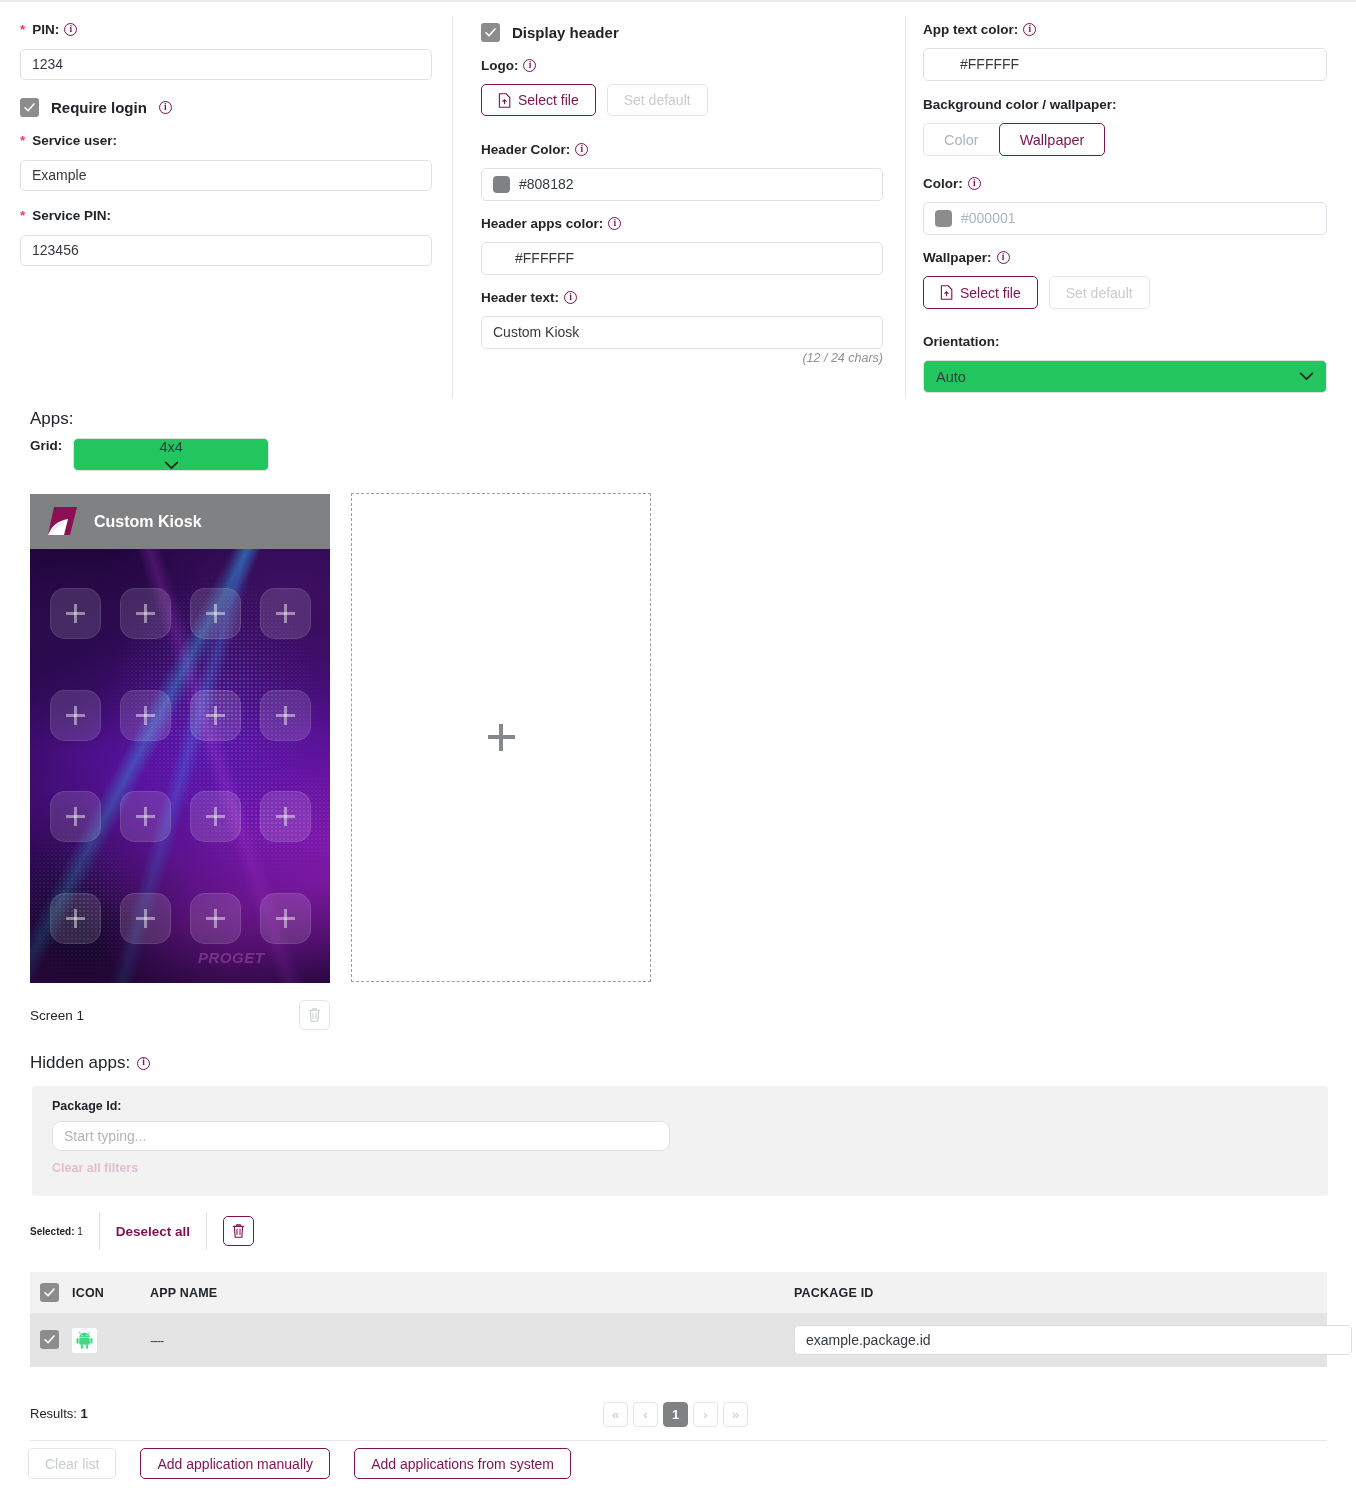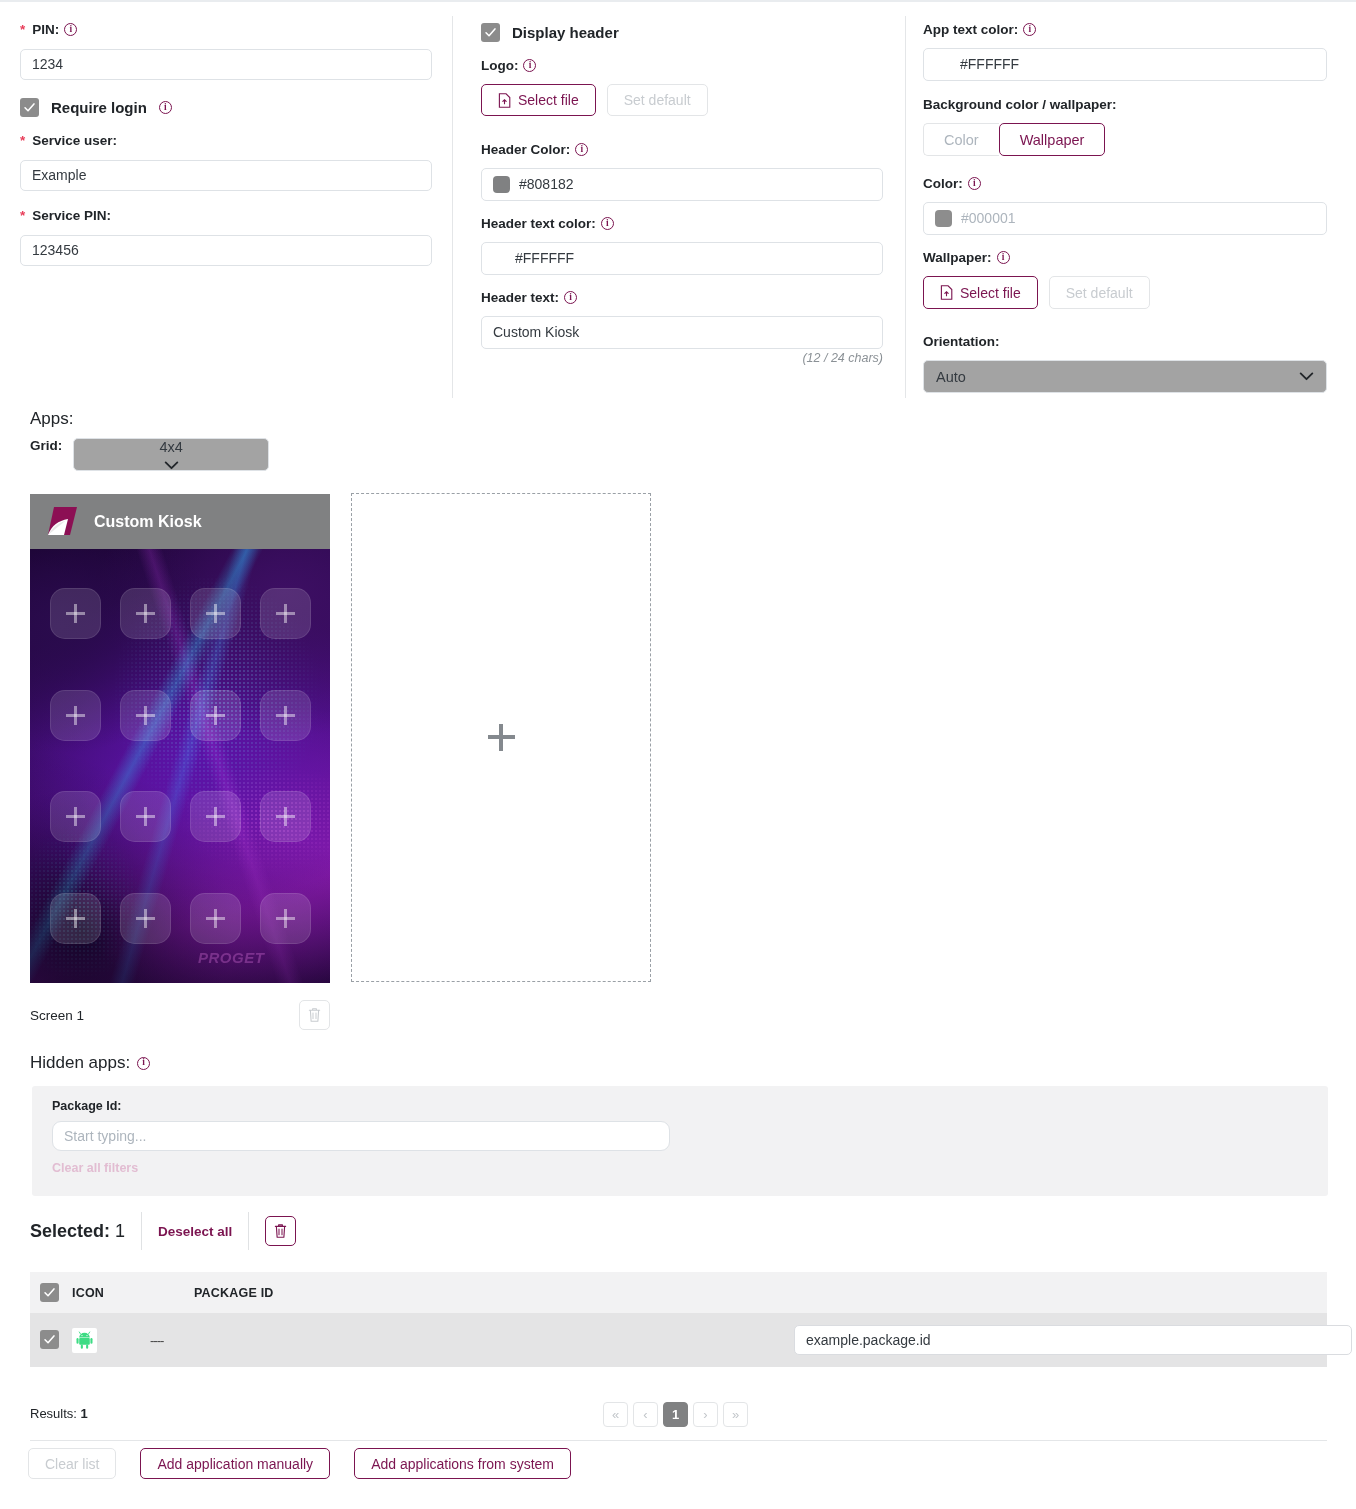--- a/index.html
+++ b/index.html
@@ -77,21 +77,21 @@
   .seg-item {
     height:33px; padding:0 20px; display:flex; align-items:center;
     justify-content:center; font-size:14.5px; background:#fff;
   }
   .seg-item.off { border:1px solid #e3e5e7; border-right:none; color:#adb5bd; border-radius:5px 0 0 5px;}
   .seg-item.on { border:1.6px solid #7b1450; color:#7b1450; border-radius:5px; }
 
   
   .selectbox {
     width:100%; height:33px; border:1px solid #dee2e6; border-radius:5px;
-    background:#a3a3a3; font-size:14.5px; color:#343a40; padding:0 12px;
+    background:#22c55e; font-size:14.5px; color:#343a40; padding:0 12px;
     display:flex; align-items:center; justify-content:space-between;
   }
   .chev { width:15px; height:9px; flex:none; }
 
   .charcount { font-size:12.5px; font-style:italic; color:#8b9196; text-align:right; }
 
   
   .apps-title { position:absolute; left:30px; top:409px; font-size:17px; color:#212529; }
   .grid-row { position:absolute; left:30px; top:438px; display:flex; align-items:flex-start; gap:11px; }
   .grid-lbl { font-size:13.5px; font-weight:700; }
@@ -167,21 +167,21 @@
   }
   .filter-panel .flbl { font-size:12.5px; font-weight:700; color:#212529; }
   .filter-input {
     margin-top:8px; width:618px; height:30px; border:1px solid #dee2e6;
     border-radius:9px; background:#fff; font-size:14px; color:#adb5bd;
     padding:0 11px; display:flex; align-items:center;
   }
   .clearfilters { margin-top:10px; font-size:12.5px; font-weight:700; color:#e2bdd2; }
 
   .selbar { position:absolute; left:30px; top:1212px; display:flex; align-items:center; }
-  .selbar .seltxt { font-size:18px; font-weight:700; }
+  .selbar .seltxt { font-size:10px; font-weight:700; }
   .selbar .seltxt span { font-weight:400; }
   .vsep { width:1px; height:38px; background:#e0e2e4; margin:0 16px; }
   .deselect { font-size:13.5px; font-weight:700; color:#7b1450; }
 
   
   .table { position:absolute; left:30px; top:1272px; width:1297px; }
   .thead { height:41px; background:#f2f2f3; display:flex; align-items:center; }
   .trow { height:54px; background:#e4e4e5; display:flex; align-items:center; }
   .c-chk { width:42px; padding-left:10px; flex:none; }
   .c-icon { width:78px; flex:none; }
@@ -283,21 +283,21 @@
     <div class="lbl" style="position:absolute; top:141px; left:0;">
       <span>Header Color:</span>
       <span class="info-icon">i</span>
     </div>
     <div class="txtinput" style="position:absolute; top:166px; left:0; width:402px; height:33px;">
       <span class="swatch"></span>
       <span>#808182</span>
     </div>
 
     <div class="lbl" style="position:absolute; top:215px; left:0;">
-      <span>Header text color:</span>
+      <span>Header apps color:</span>
       <span class="info-icon">i</span>
     </div>
     <div class="txtinput" style="position:absolute; top:240px; left:0; width:402px; height:33px; padding-left:33px;">#FFFFFF</div>
 
     <div class="lbl" style="position:absolute; top:289px; left:0;">
       <span>Header text:</span>
       <span class="info-icon">i</span>
     </div>
     <div class="txtinput" style="position:absolute; top:314px; left:0; width:402px; height:33px;">Custom Kiosk</div>
     <div class="charcount" style="position:absolute; top:349px; left:0; width:402px;">(12 / 24 chars)</div>
@@ -511,20 +511,21 @@
 <div class="table">
   <div class="thead">
     <div class="c-chk">
       <span class="cbx">
         <svg viewBox="0 0 16 16">
             <path d="M2.5 8.3 L6.2 12 L13.5 3.6" fill="none" stroke="#ffffff" stroke-width="1.9" stroke-linecap="round" stroke-linejoin="round"></path>
           </svg>
       </span>
     </div>
     <div class="c-icon th">ICON</div>
+    <div class="c-name th">APP NAME</div>
     <div class="c-pkg th">PACKAGE ID</div>
   </div>
 
   <div class="trow">
     <div class="c-chk">
       <span class="cbx">
         <svg viewBox="0 0 16 16">
             <path d="M2.5 8.3 L6.2 12 L13.5 3.6" fill="none" stroke="#ffffff" stroke-width="1.9" stroke-linecap="round" stroke-linejoin="round"></path>
           </svg>
       </span>

